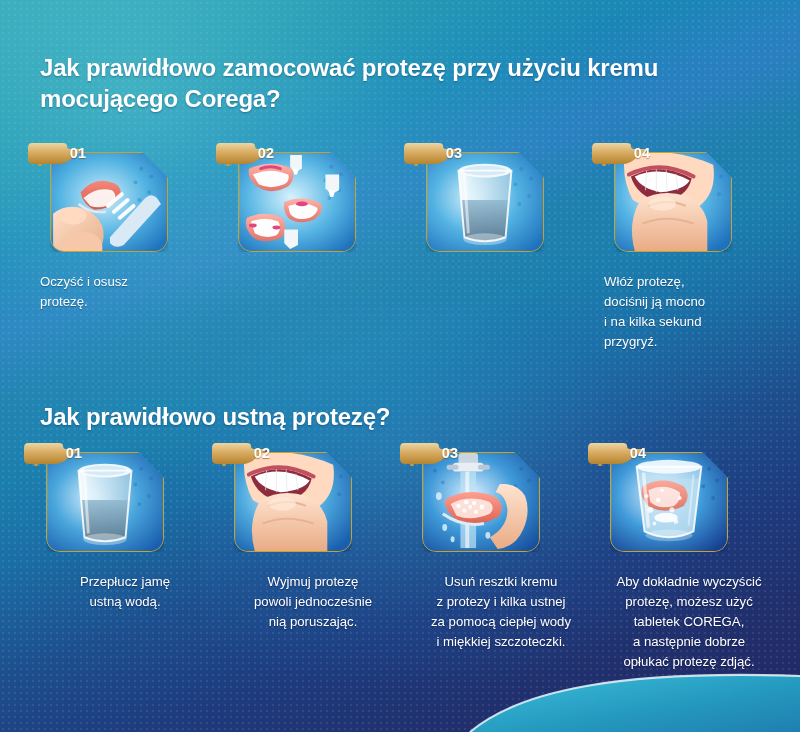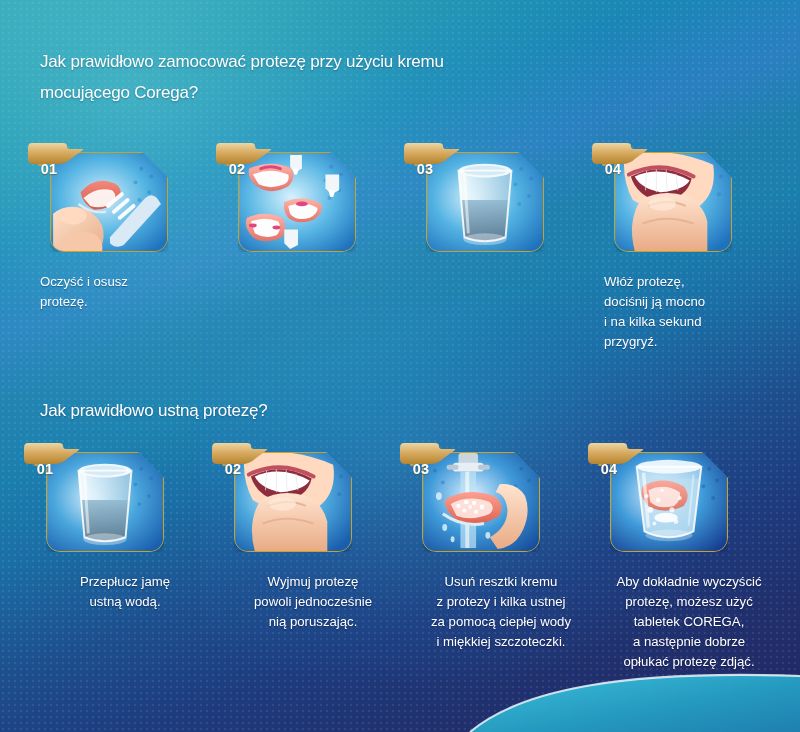--- a/index.html
+++ b/index.html
@@ -78,22 +78,22 @@
 
   .content {
     position: relative;
     z-index: 5;
   }
 
   
   .section-title {
     position: absolute;
     color: #ffffff;
-    font-size: 17px;
-    font-weight: normal;
+    font-size: 24px;
+    font-weight: bold;
     line-height: 31px;
     letter-spacing: -0.2px;
     text-shadow: 0 1px 2px rgba(0,30,60,0.35);
     white-space: pre-line;
   }
   #title-1 { left: 40px; top: 32px; width: 720px; }
   #title-2 { left: 40px; top: 381px; width: 720px; }
 
   
   .card {
@@ -115,31 +115,32 @@
     height: 26px;
     z-index: 4;
   }
   .badge-shape {
     position: absolute;
     inset: 0;
   }
   .badge-num {
     position: absolute;
     left: 0;
-    top: 16px;
+    top: 0;
     width: 42px;
     height: 26px;
     line-height: 26px;
     text-align: center;
     color: #ffffff;
     font-size: 14.5px;
     font-weight: bold;
     letter-spacing: 0.3px;
     text-shadow: 0 1px 1px rgba(110,70,10,0.55);
     z-index: 5;
+    padding-left: 29px;
   }
 
   
   .thumb-wrap {
     position: absolute;
     left: 10px;
     top: 12px;
     width: 118px;
     height: 100px;
   }

